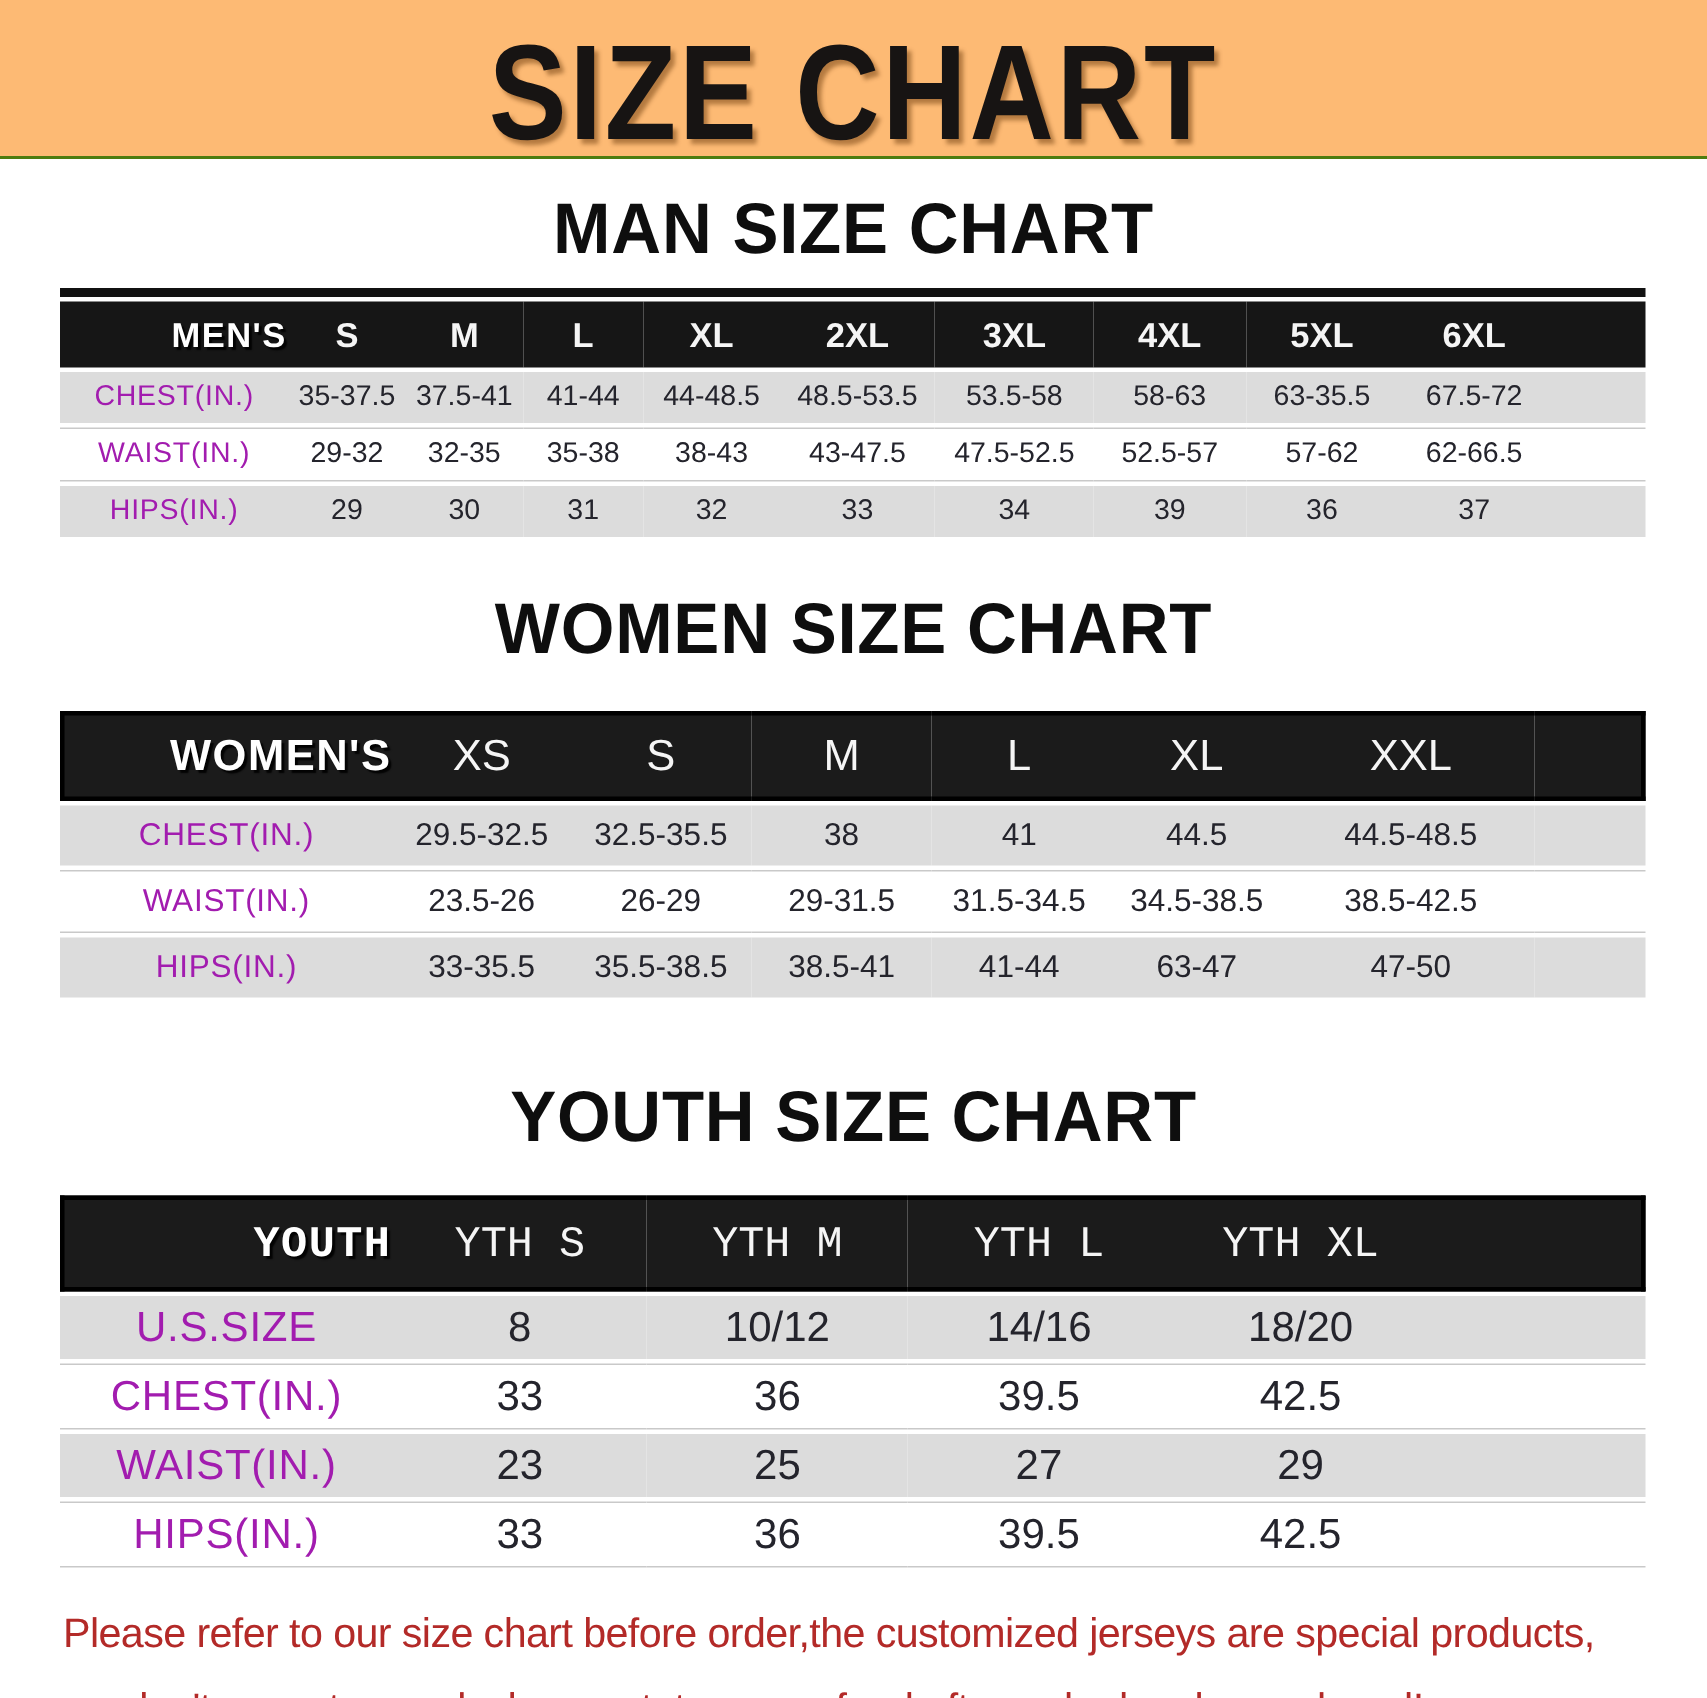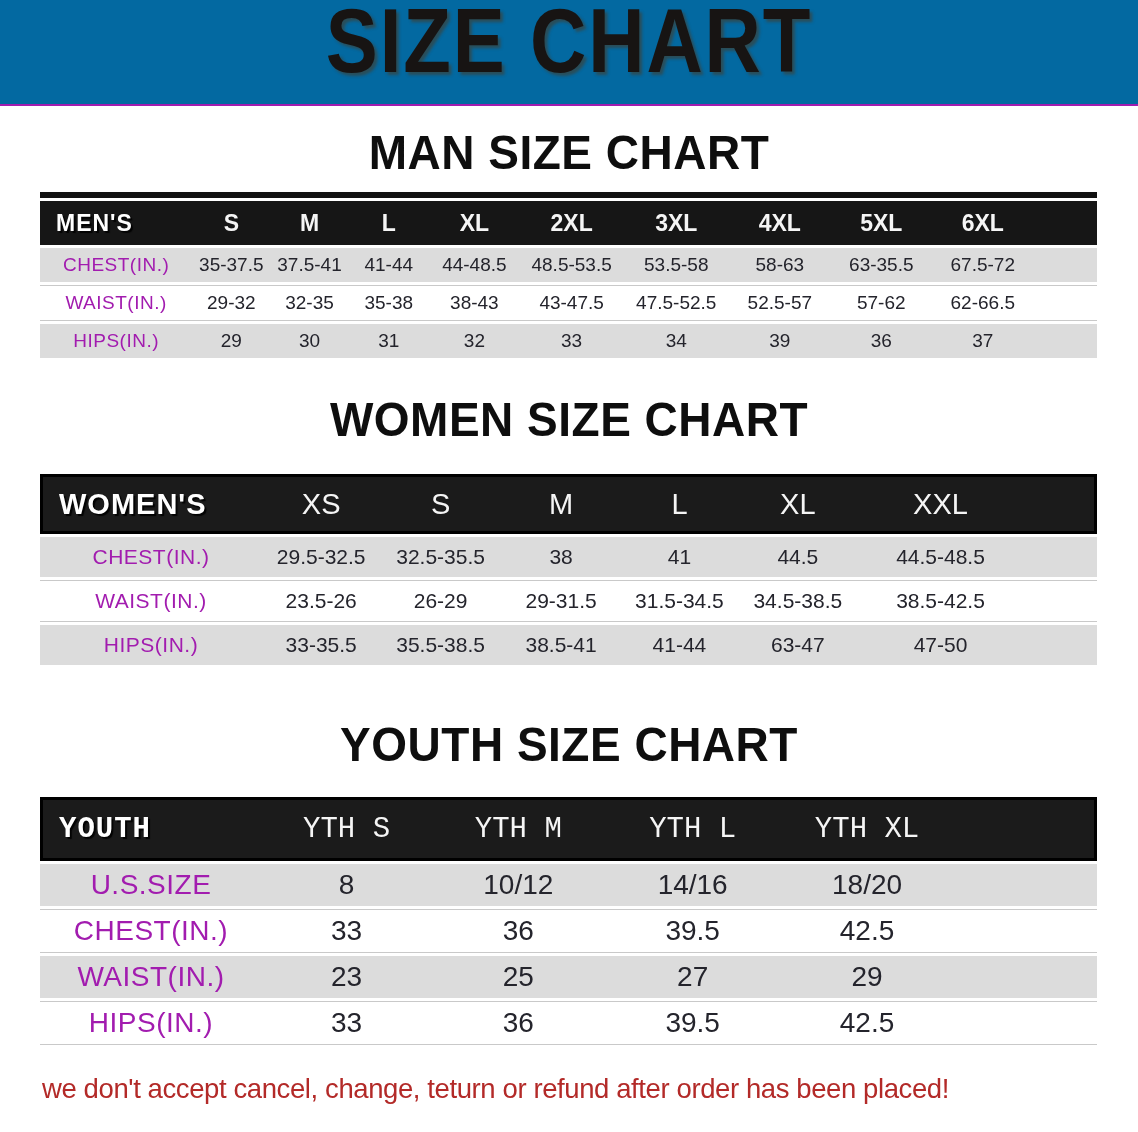--- a/index.html
+++ b/index.html
@@ -3,23 +3,23 @@
 <meta charset="utf-8">
 <style>
   html,body { margin:0; padding:0; background:#fff; }
   body {
     width:1138px; height:1132px; overflow:hidden;
     font-family:"Liberation Sans", sans-serif;
     position:relative;
   }
   
   .banner {
-    height:104px; background:#0369a1;
-    display:flex; align-items:flex-start; justify-content:center;
-    border-bottom:2px solid #a21caf;
+    height:104px; background:#fdba74;
+    display:flex; align-items:flex-end; justify-content:center;
+    border-bottom:2px solid #4d7c0f;
   }
   .banner h1 {
     margin:0; font-size:82px; font-weight:bold; color:#171413;
     letter-spacing:2px; line-height:1;
     transform:scale(0.95,1.1);
     text-shadow:3px 3px 3px rgba(90,45,0,0.45);
     white-space:nowrap;
   }
   
   h2 {
@@ -34,21 +34,21 @@
   
   table {
     width:1057px; margin-left:40px; table-layout:fixed;
     border-collapse:separate; border-spacing:0 3px;
   }
   th {
     background:#161616; color:#f5f5f5; text-align:center;
     font-weight:bold; white-space:nowrap; overflow:hidden;
   }
   th.tbl-name {
-    font-size:31px; text-align:left; padding-left:16px;
+    font-size:31px; text-align:right; padding-left:16px;
     letter-spacing:1px; font-weight:bold; color:#ffffff;
     text-shadow:2px 2px 1px rgba(0,0,0,0.9);
   }
   td {
     text-align:center; color:#24242c; white-space:nowrap; overflow:hidden;
   }
   td.row-label { color:#a21caf; letter-spacing:0.5px; }
   tr.shade { background:#dcdcdc; }
   tr.plain td { border-top:1px solid #c9c9c9; border-bottom:1px solid #c9c9c9; }
   tr.plain td.row-label, tr.shade td.row-label { }
@@ -275,14 +275,15 @@
           <td data-name="size-value-cell">36</td>
           <td data-name="size-value-cell">39.5</td>
           <td data-name="size-value-cell">42.5</td>
           <td data-name="row-spacer-cell"></td>
         </tr>
       </tbody>
     </table>
 </section>
 
 <footer data-name="order-policy-note">
+  <p data-name="order-policy-line-1">Please refer to our size chart before order,the customized jerseys are special products,</p>
   <p data-name="order-policy-line-2">we don't accept cancel, change, teturn or refund after order has been placed!</p>
 </footer>
 
 </body></html>

